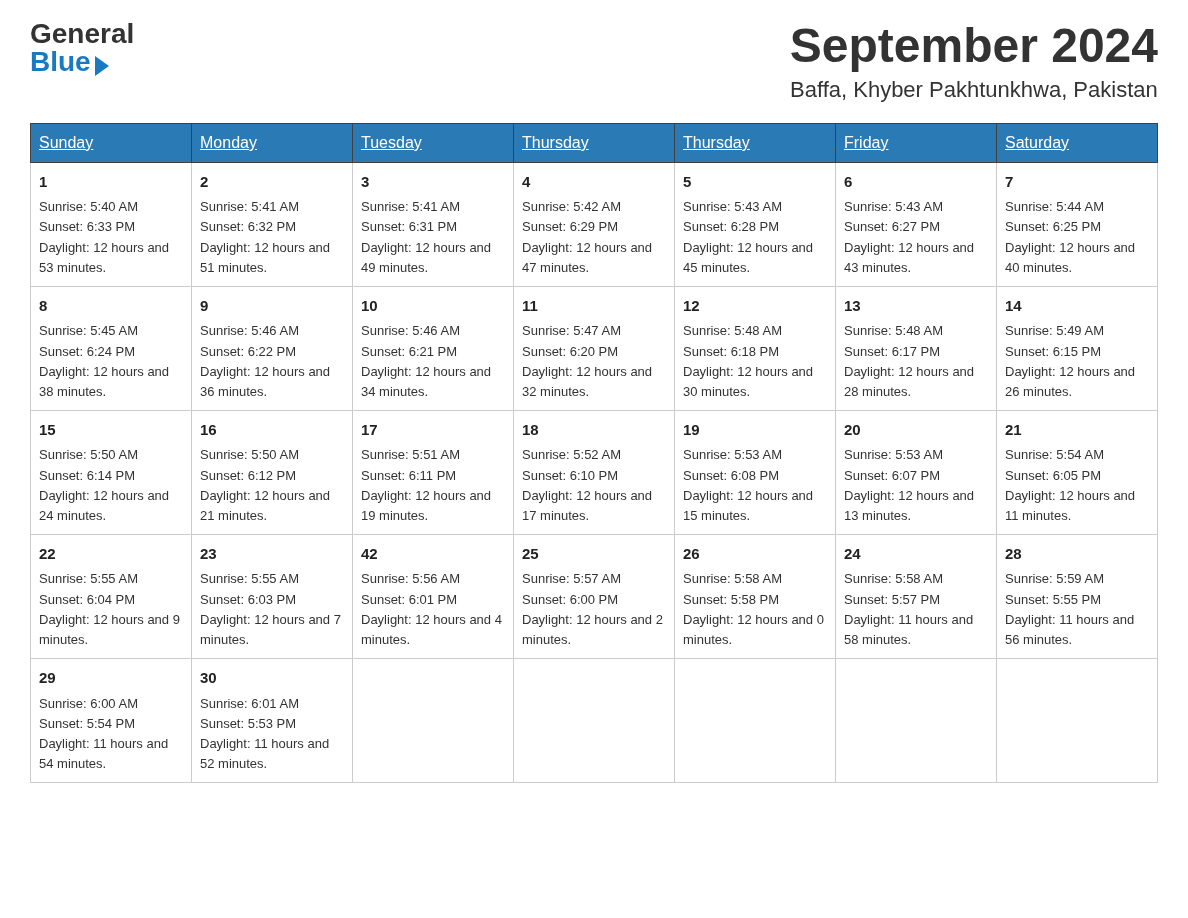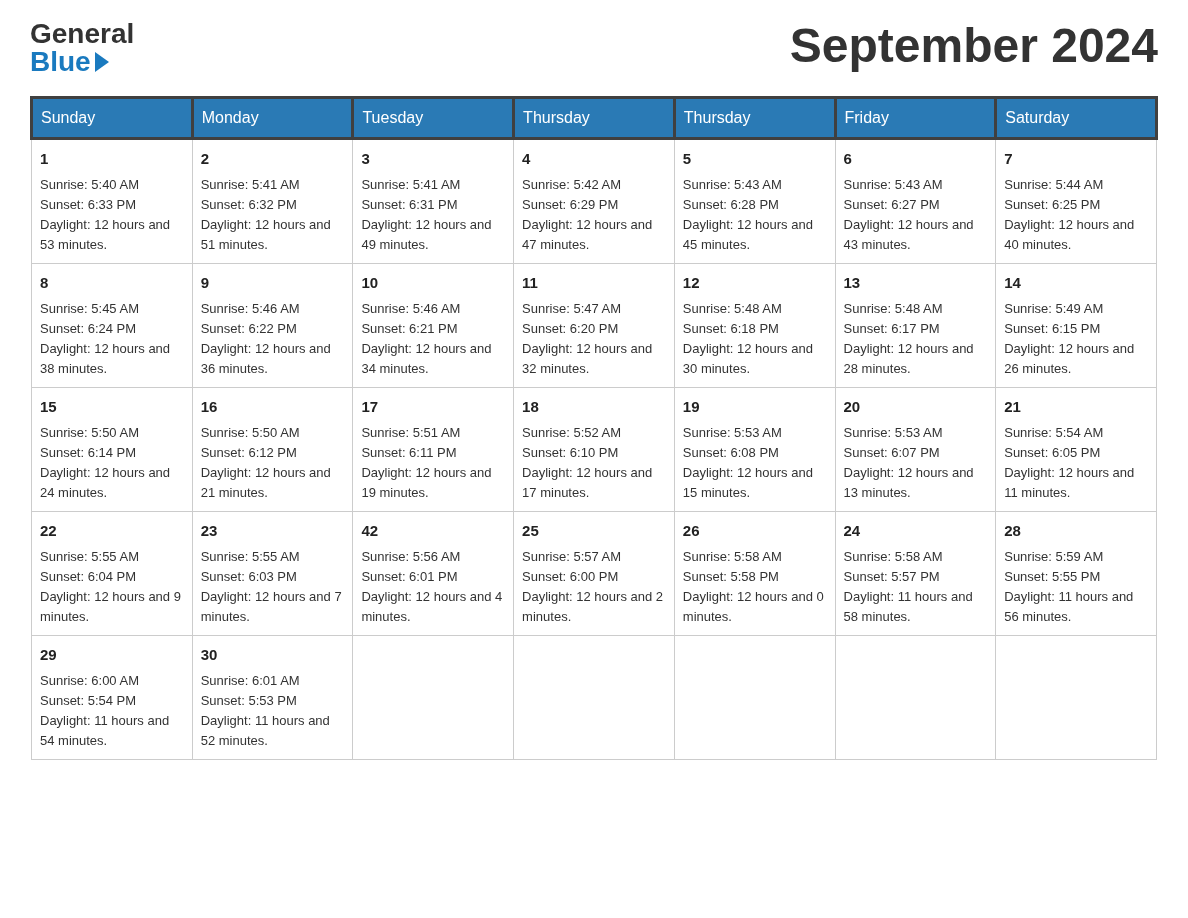--- a/index.html
+++ b/index.html
@@ -25,21 +25,21 @@
       font-weight: bold;
       color: #333;
       line-height: 1;
     }
     .logo-blue {
       font-size: 28px;
       font-weight: bold;
       color: #1a7abf;
       line-height: 1;
       display: flex;
-      align-items: center;
+      align-items: flex-end;
     }
     .logo-triangle {
       width: 0;
       height: 0;
       border-left: 14px solid #1a7abf;
       border-top: 10px solid transparent;
       border-bottom: 10px solid transparent;
       margin-left: 4px;
       display: inline-block;
     }
@@ -62,21 +62,22 @@
       border-collapse: collapse;
       border: 1px solid #999;
     }
     .calendar-table th {
       background-color: #2a7ab5;
       color: #fff;
       padding: 10px 8px;
       text-align: left;
       font-size: 16px;
       font-weight: normal;
-      border: 3px solid #404040;
+      border: 1px solid #404040;
+      text-decoration: underline;
     }
     .calendar-table td {
       vertical-align: top;
       padding: 8px;
       border: 1px solid #ccc;
       width: 14.28%;
       min-height: 90px;
       font-size: 13px;
       color: #333;
       line-height: 1.5;
@@ -102,20 +103,21 @@
 
 <div class="header">
   <div class="logo">
     <span class="logo-general">General</span>
     <span class="logo-blue">
       Blue<span class="logo-triangle"></span>
     </span>
   </div>
   <div class="title-section">
     <div class="month-title">September 2024</div>
+    <div class="location-title">Baffa, Khyber Pakhtunkhwa, Pakistan</div>
   </div>
 </div>
 
 <table class="calendar-table">
   <thead>
     <tr>
       <th>Sunday</th>
       <th>Monday</th>
       <th>Tuesday</th>
       <th>Thursday</th>

